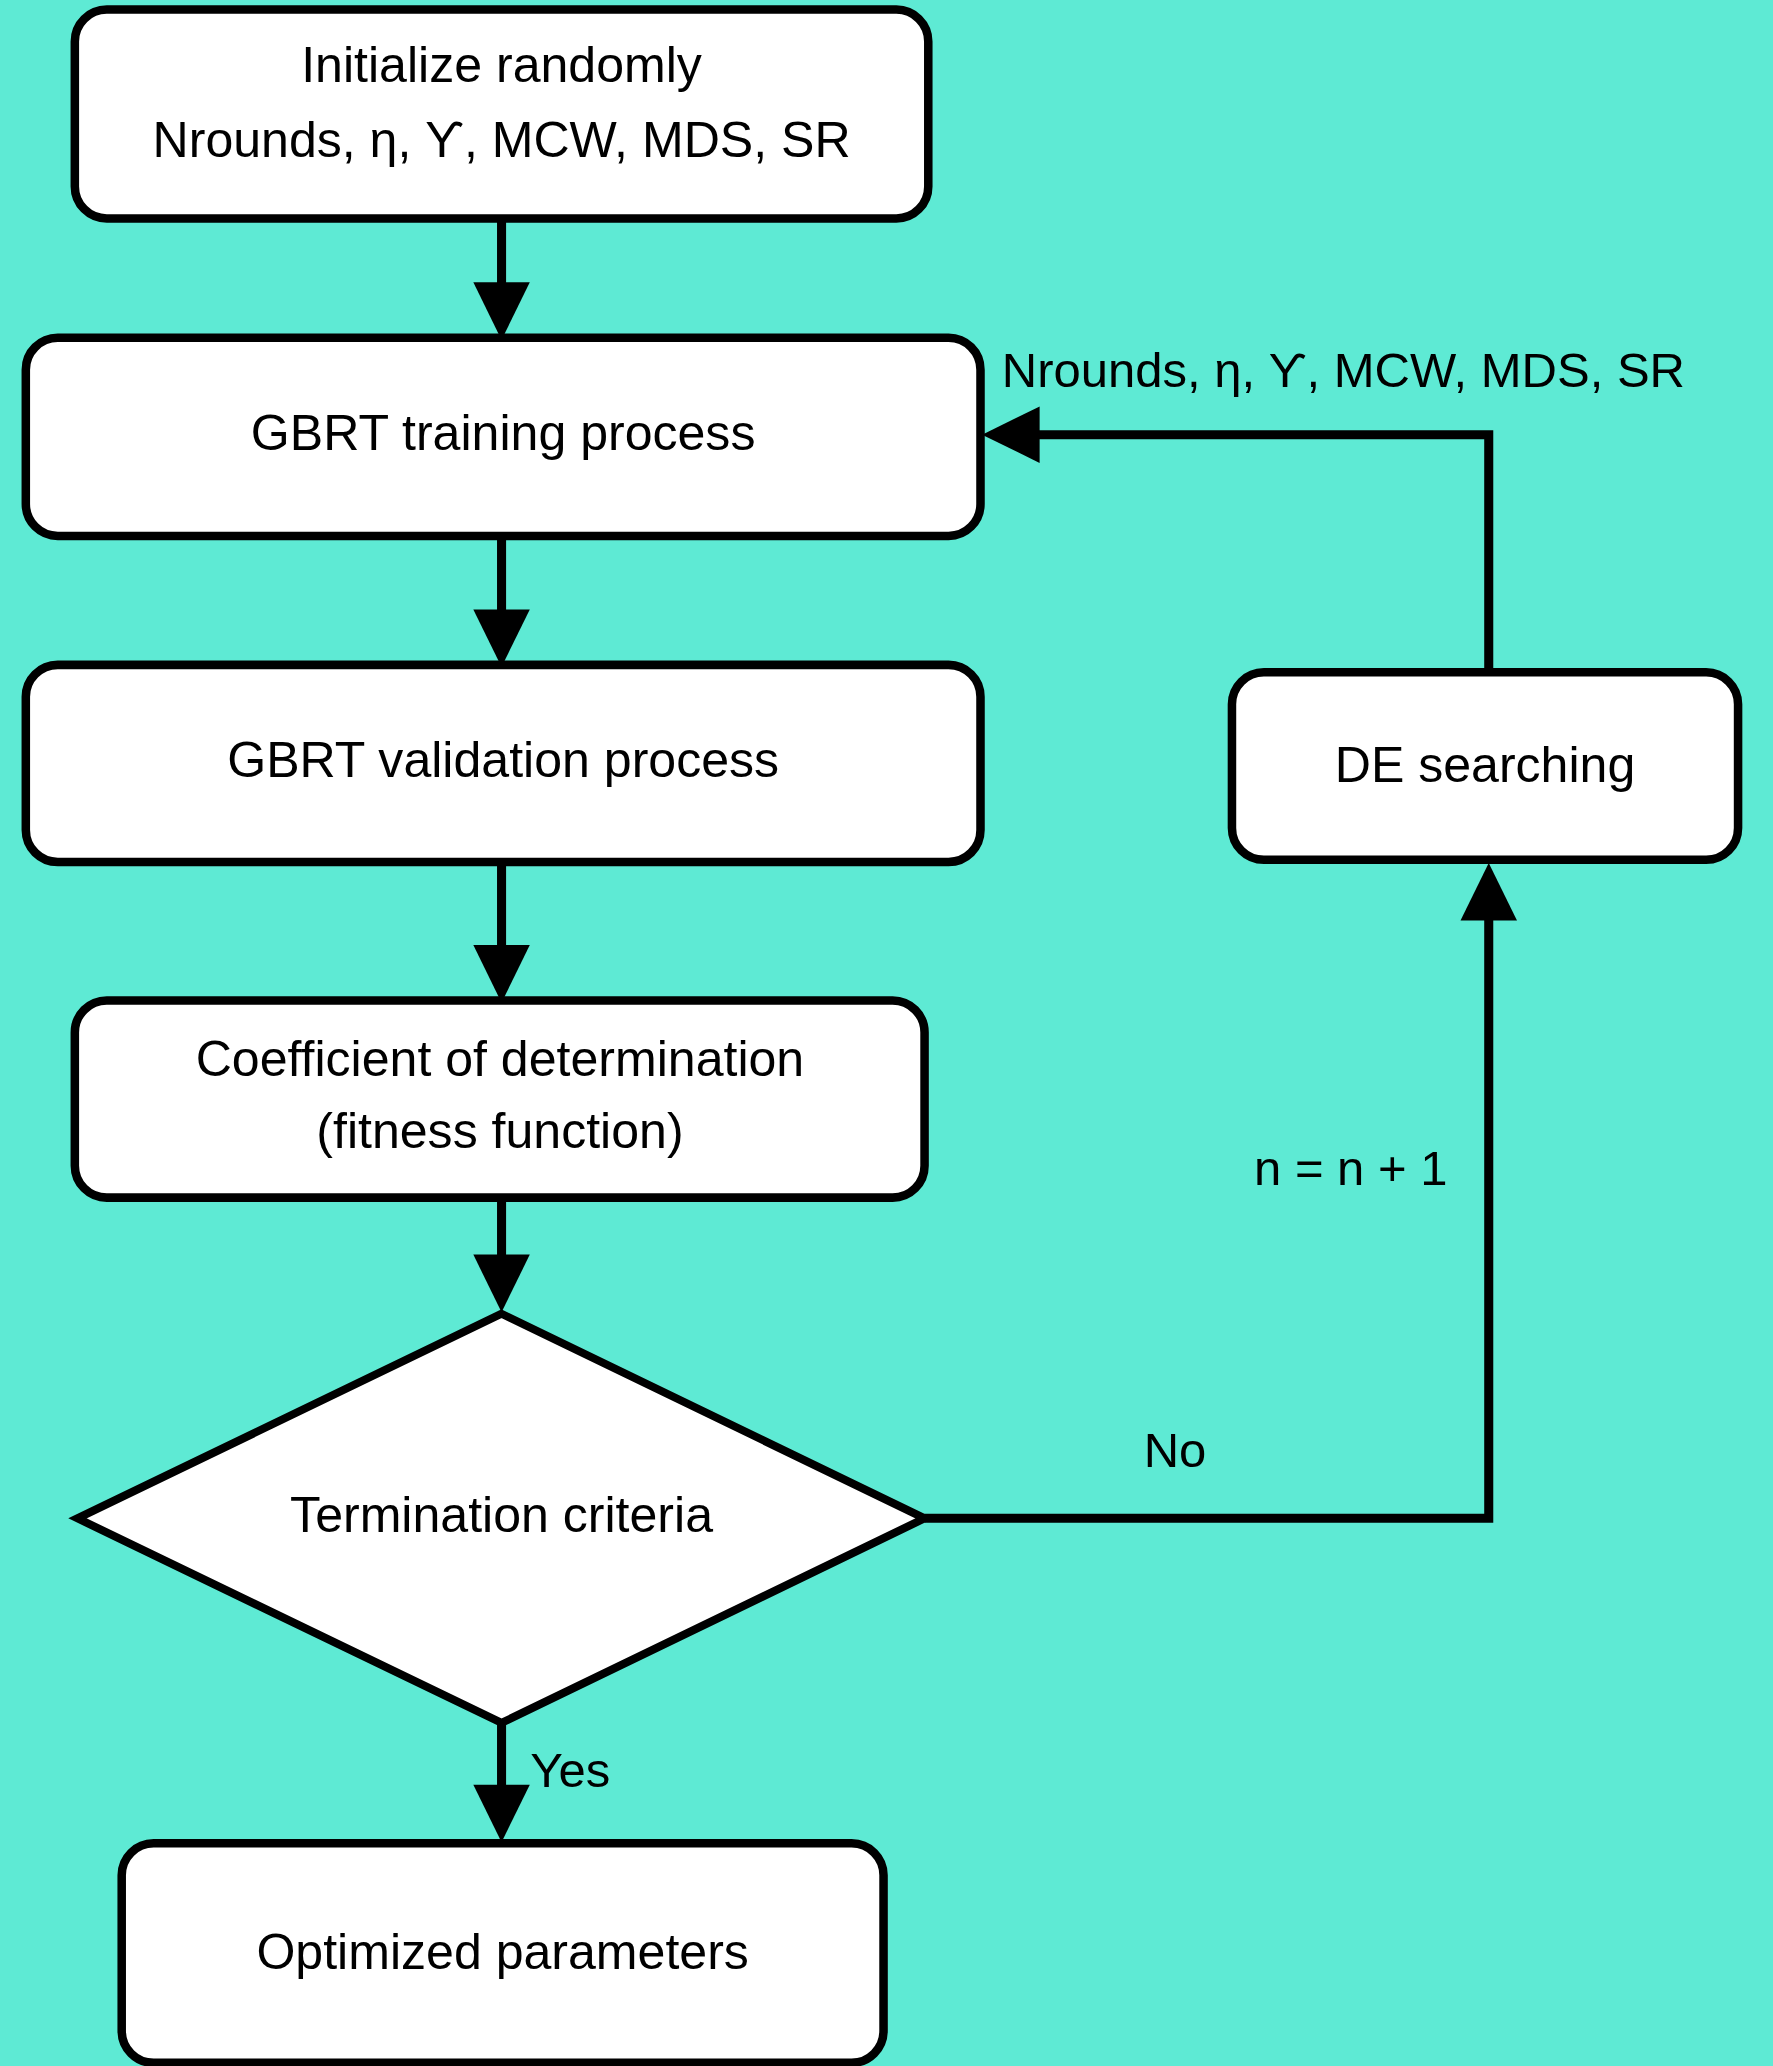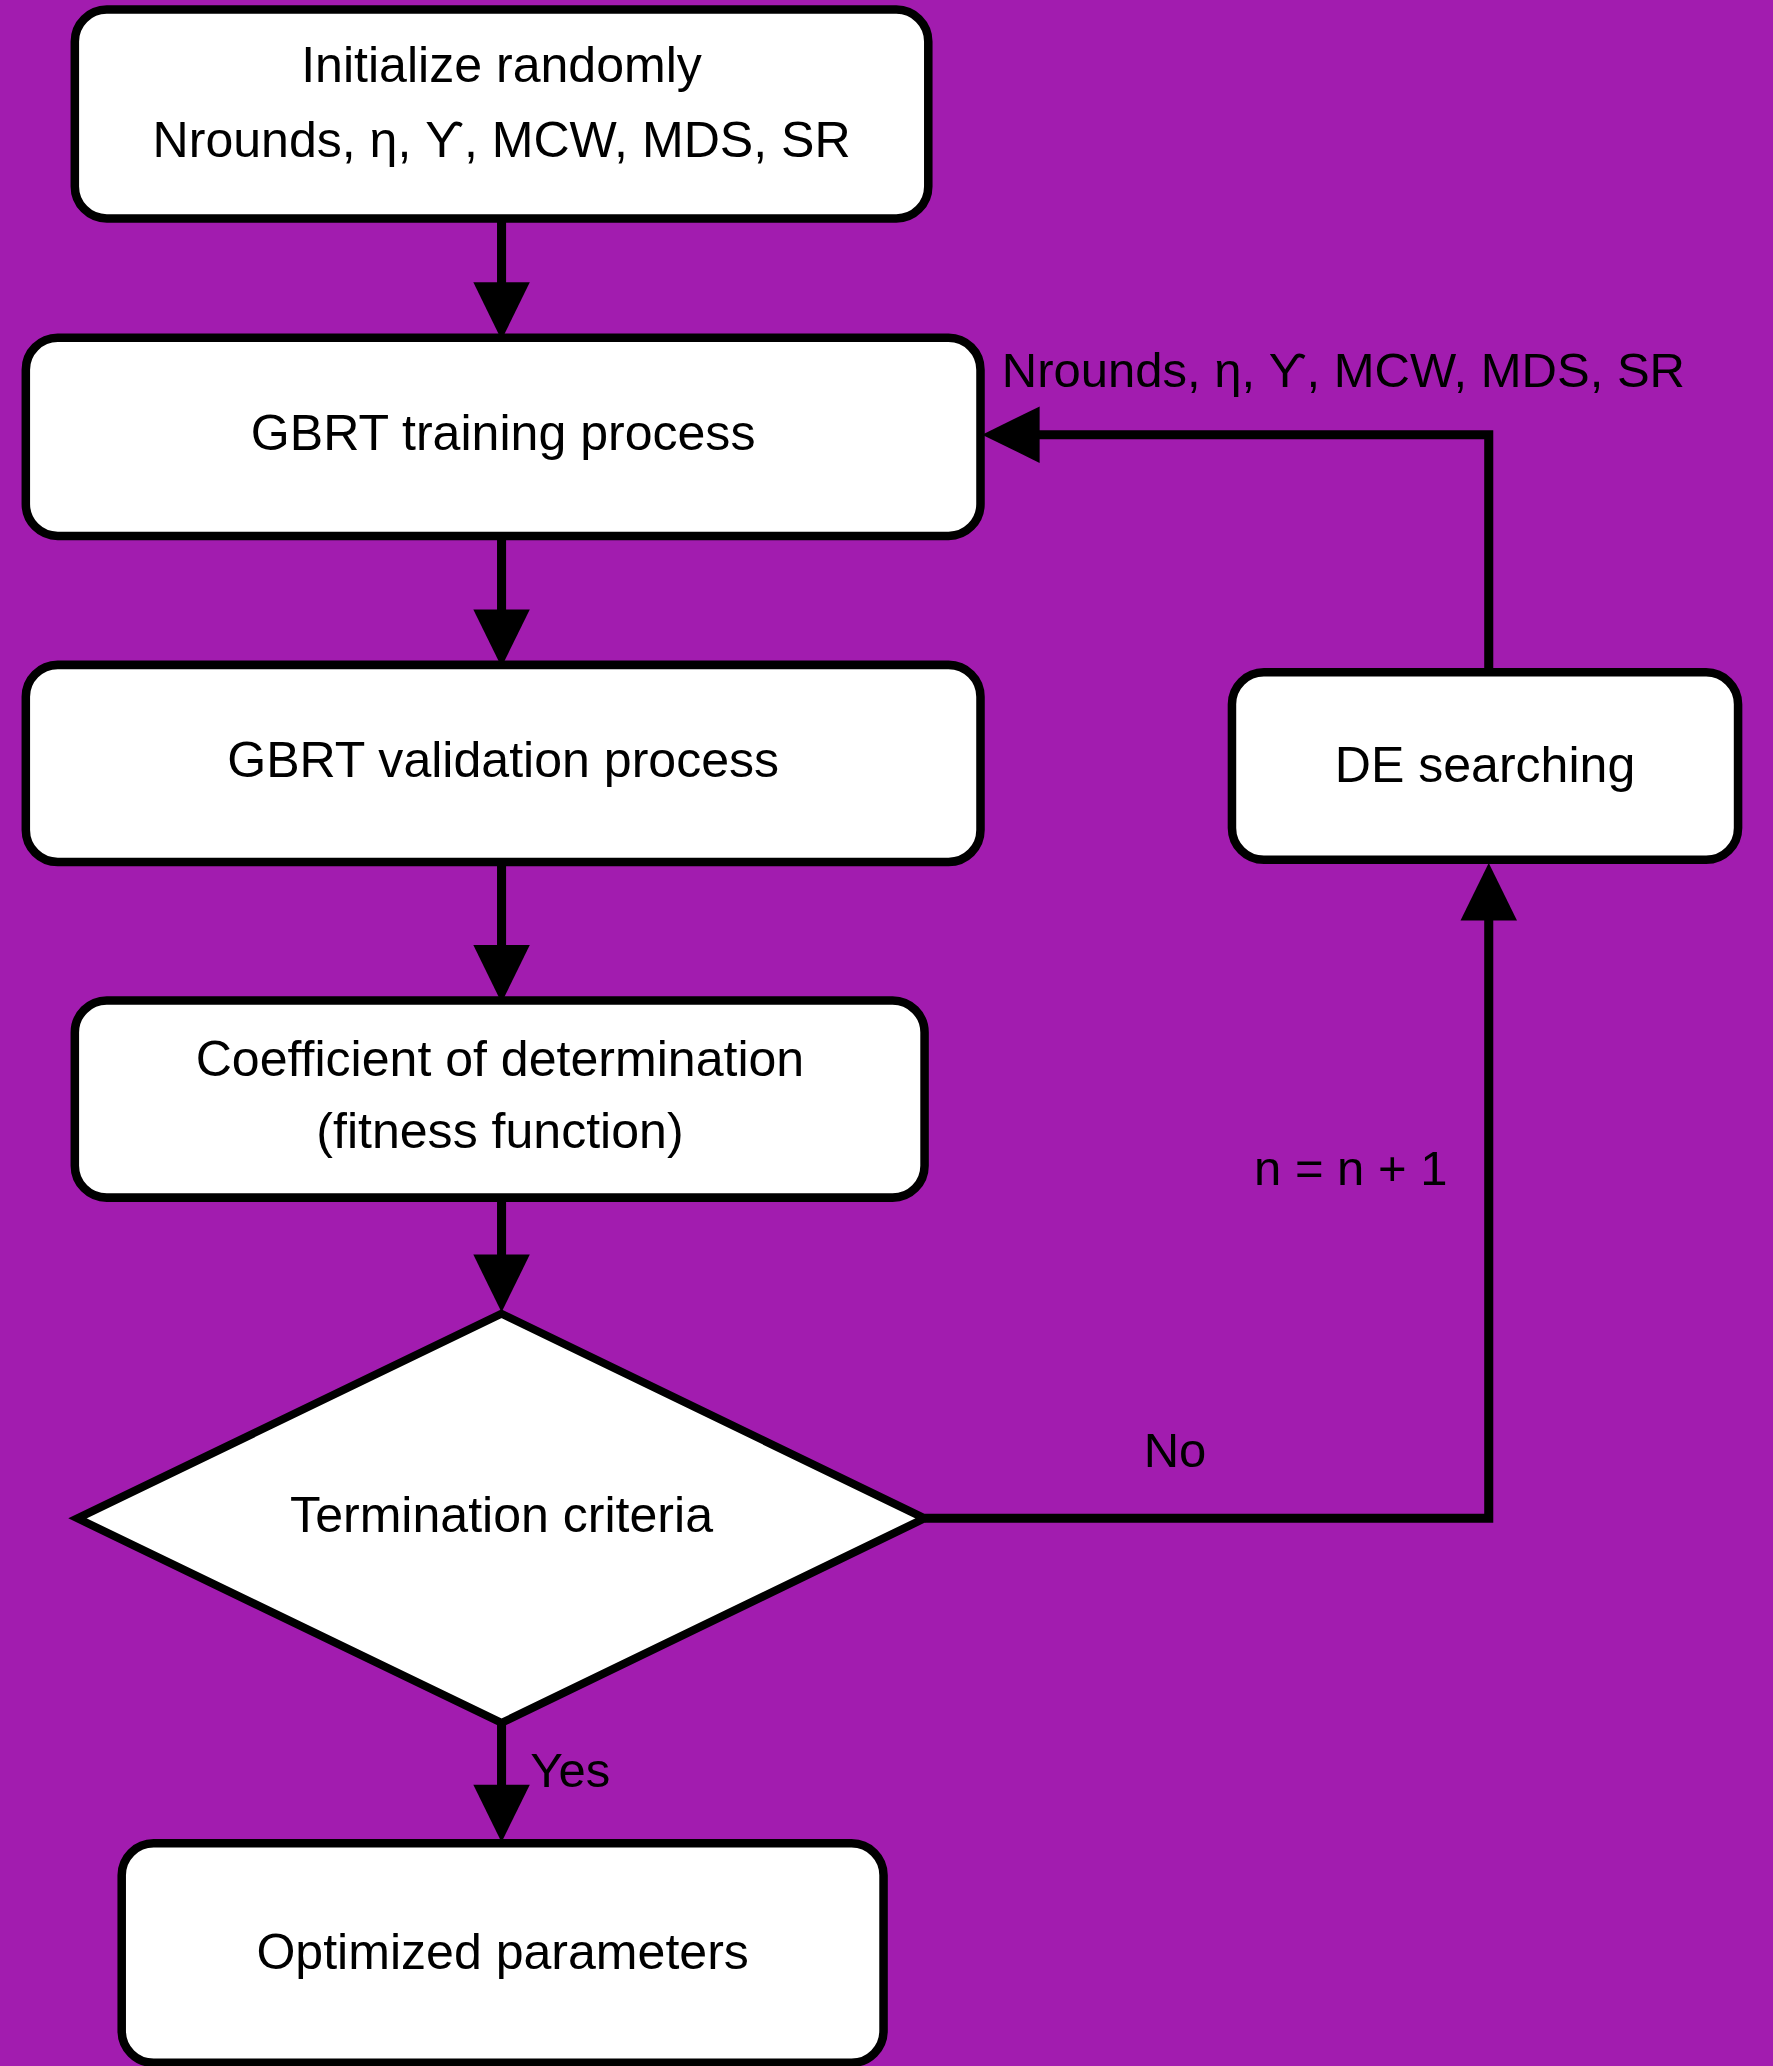--- a/index.html
+++ b/index.html
@@ -10,21 +10,21 @@
   body {
     width: 1774px;
     height: 2066px;
     font-family: "Liberation Sans", sans-serif;
     overflow: hidden;
   }
   #flowchart-root {
     position: relative;
     width: 1774px;
     height: 2066px;
-    background: #a21caf;
+    background: #5eead4;
   }
   svg.chart-canvas {
     position: absolute;
     top: 0;
     left: 0;
     width: 1774px;
     height: 2066px;
     display: block;
   }
   .node-shape-heavy {

